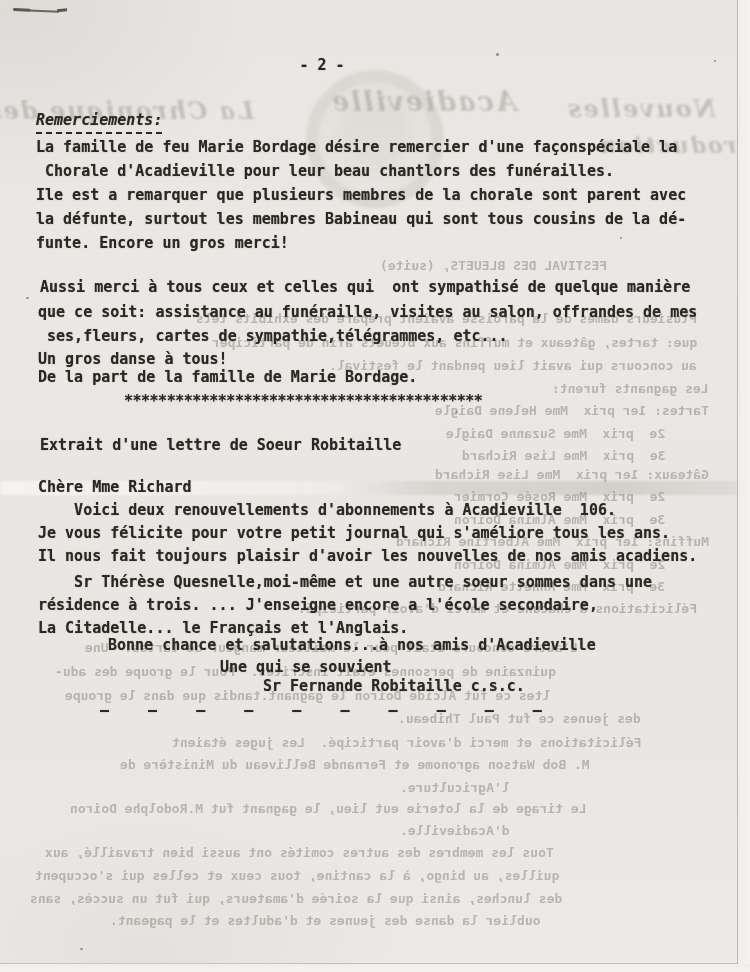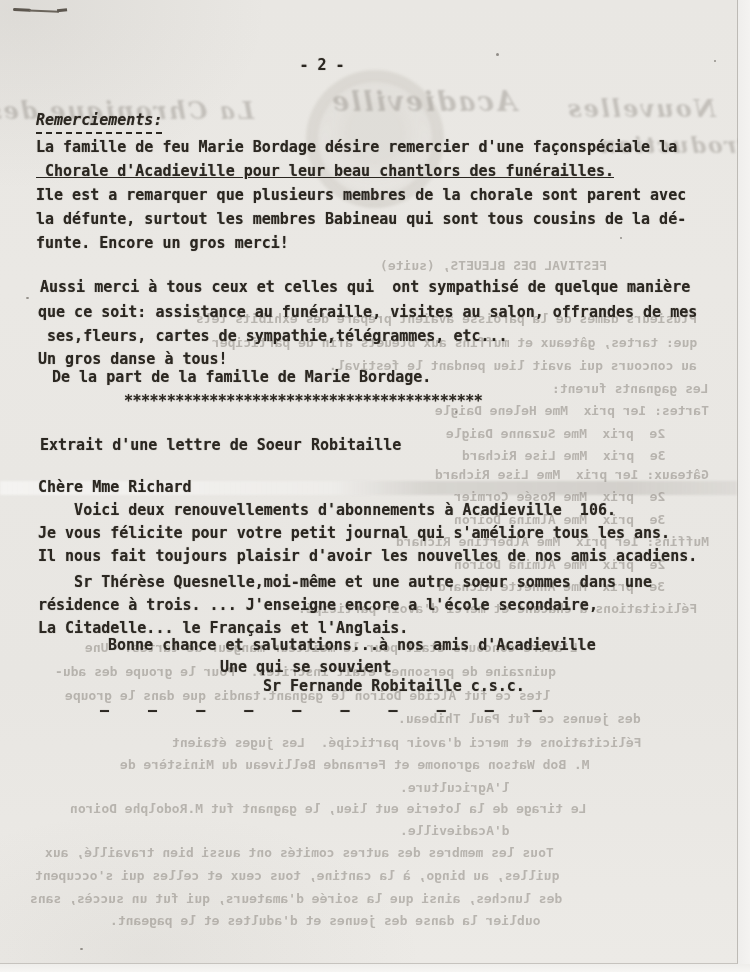--- a/index.html
+++ b/index.html
@@ -109,29 +109,29 @@
       <div class="script-ghost" style="top: 96px; left: -14px; font-size: 24px;">La Chronique des</div>
       <div class="script-ghost" style="top: 86px; left: 330px; font-size: 27px;">Acadieville</div>
       <div class="script-ghost" style="top: 94px; left: 566px; font-size: 24px;">Nouvelles</div>
       <div class="script-ghost" style="top: 132px; left: 598px; font-size: 22px;">Production</div>
     </div>
   <div id="streak"></div>
   <div id="content-layer">
       <div class="line pagenum" style="top: 56px;">- 2 -</div>
       <div class="line heading" style="left: 36px; top: 111px; font-style: italic;">Remerciements:</div>
       <div class="line" style="left: 36px; top: 138px;">La famille de feu Marie Bordage désire remercier d'une façonspéciale la</div>
-      <div class="line" style="left: 36px; top: 162px; text-decoration: underline;"> Chorale d'Acadieville pour leur beau chantlors des funérailles.</div>
+      <div class="line" style="left: 36px; top: 162px;"> Chorale d'Acadieville pour leur beau chantlors des funérailles.</div>
       <div class="line" style="left: 36px; top: 186px;">Ile est a remarquer que plusieurs membres de la chorale sont parent avec</div>
       <div class="line" style="left: 36px; top: 210px;">la défunte, surtout les membres Babineau qui sont tous cousins de la dé-</div>
       <div class="line" style="left: 36px; top: 234px;">funte. Encore un gros merci!</div>
       <div class="line" style="left: 40px; top: 278px;">Aussi merci à tous ceux et celles qui  ont sympathisé de quelque manière</div>
       <div class="line" style="left: 38px; top: 303px;">que ce soit: assistance au funéraille, visites au salon, offrandes de mes</div>
       <div class="line" style="left: 38px; top: 327px;"> ses,fleurs, cartes de sympathie,télégrammes, etc...</div>
       <div class="line" style="left: 38px; top: 350px;">Un gros danse à tous!</div>
-      <div class="line" style="left: 52px; top: 368px; text-align: center;">De la part de la famille de Marie Bordage.</div>
+      <div class="line" style="left: 38px; top: 368px; text-align: center;">De la part de la famille de Marie Bordage.</div>
       <div class="line asterisks" style="left: 124px; top: 392px;">******************************************</div>
       <div class="line" style="left: 40px; top: 436px;">Extrait d'une lettre de Soeur Robitaille</div>
       <div class="line" style="left: 38px; top: 478px;">Chère Mme Richard</div>
       <div class="line" style="left: 38px; top: 501px;">    Voici deux renouvellements d'abonnements à Acadieville  106.</div>
       <div class="line" style="left: 38px; top: 524px;">Je vous félicite pour votre petit journal qui s'améliore tous les ans.</div>
       <div class="line" style="left: 38px; top: 547px;">Il nous fait toujours plaisir d'avoir les nouvelles de nos amis acadiens.</div>
       <div class="line" style="left: 38px; top: 573px;">    Sr Thérèse Quesnelle,moi-même et une autre soeur sommes dans une</div>
       <div class="line" style="left: 38px; top: 596px;">résidence à trois. ... J'enseigne encore a l'école secondaire,</div>
       <div class="line" style="left: 38px; top: 619px;">La Citadelle... le Français et l'Anglais.</div>
       <div class="line" style="left: 108px; top: 636px;">Bonne chance et salutations...à nos amis d'Acadieville</div>

